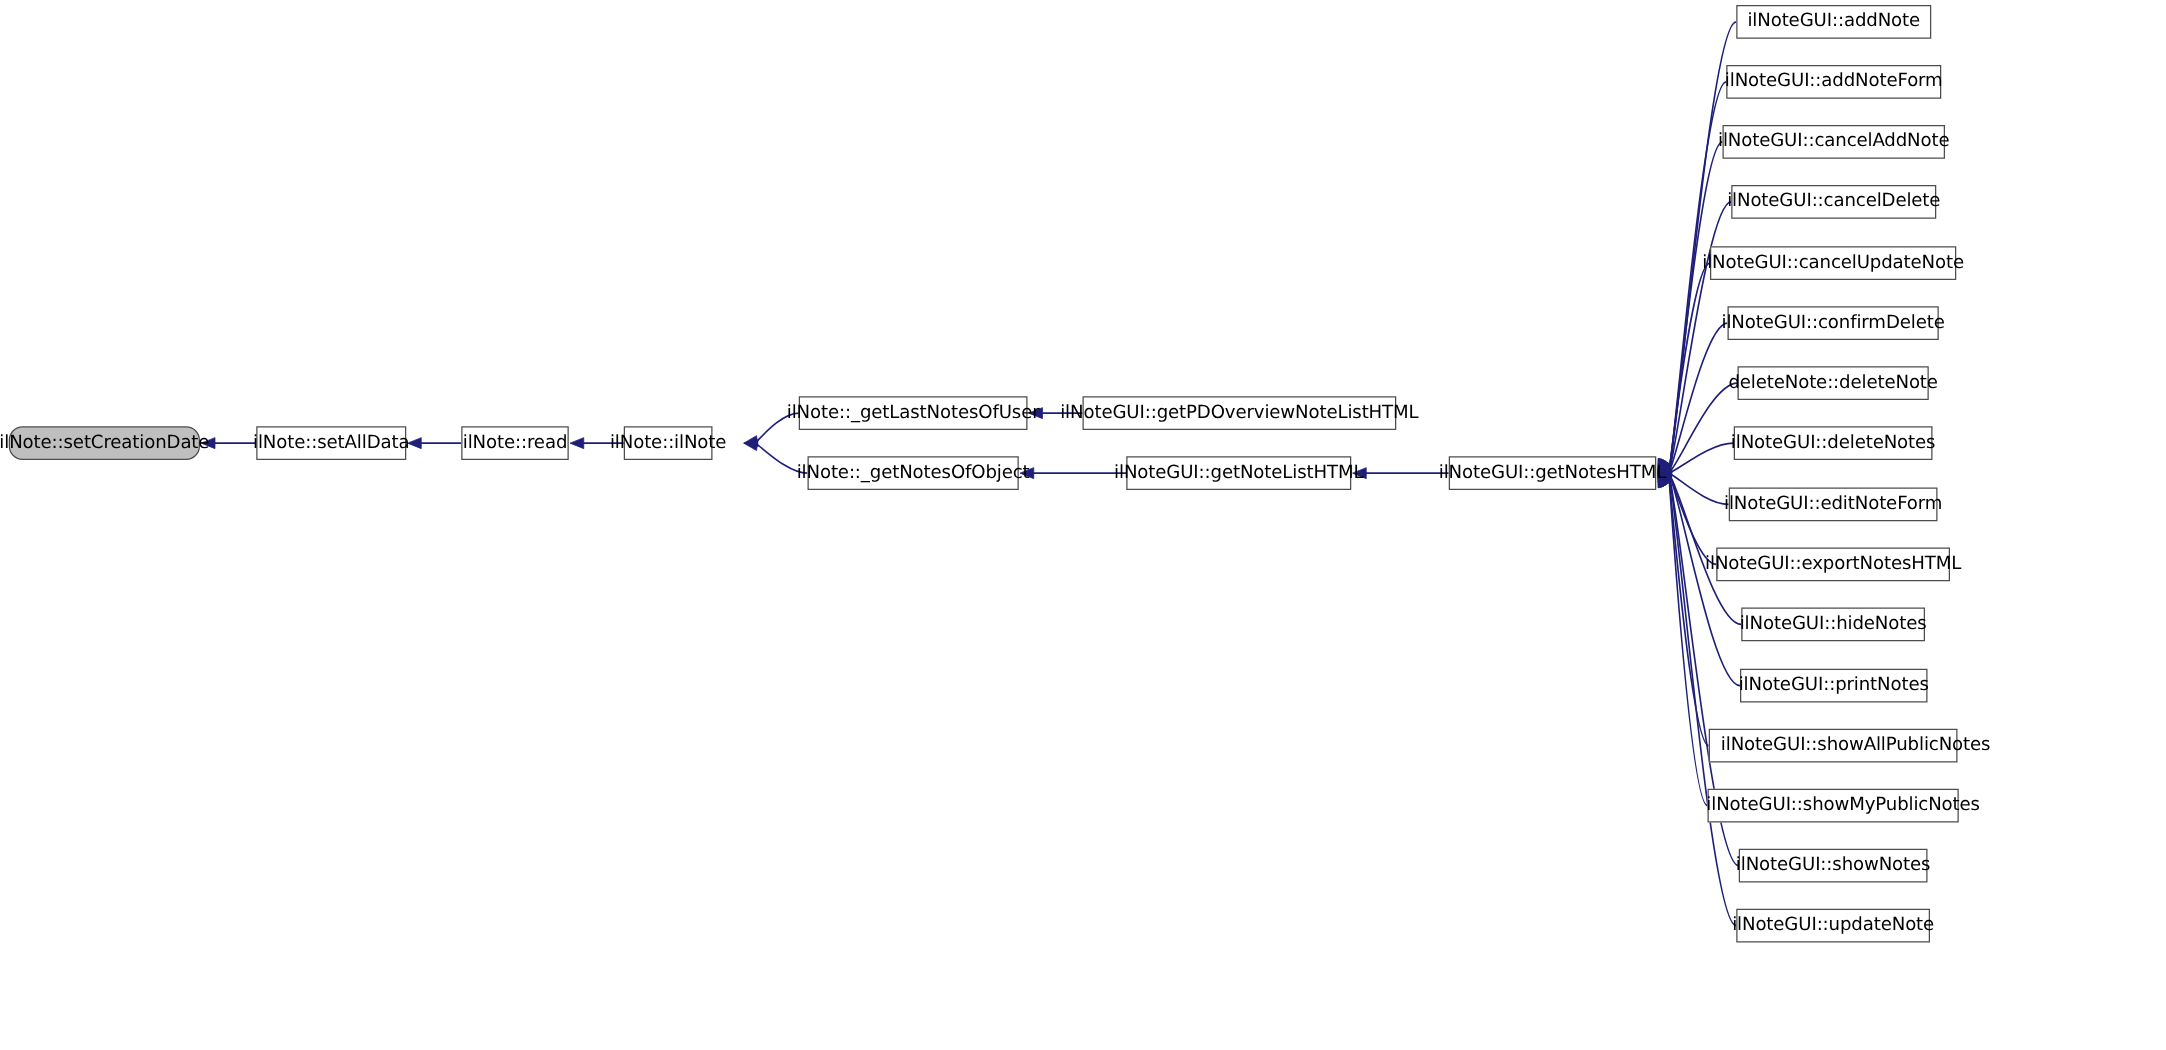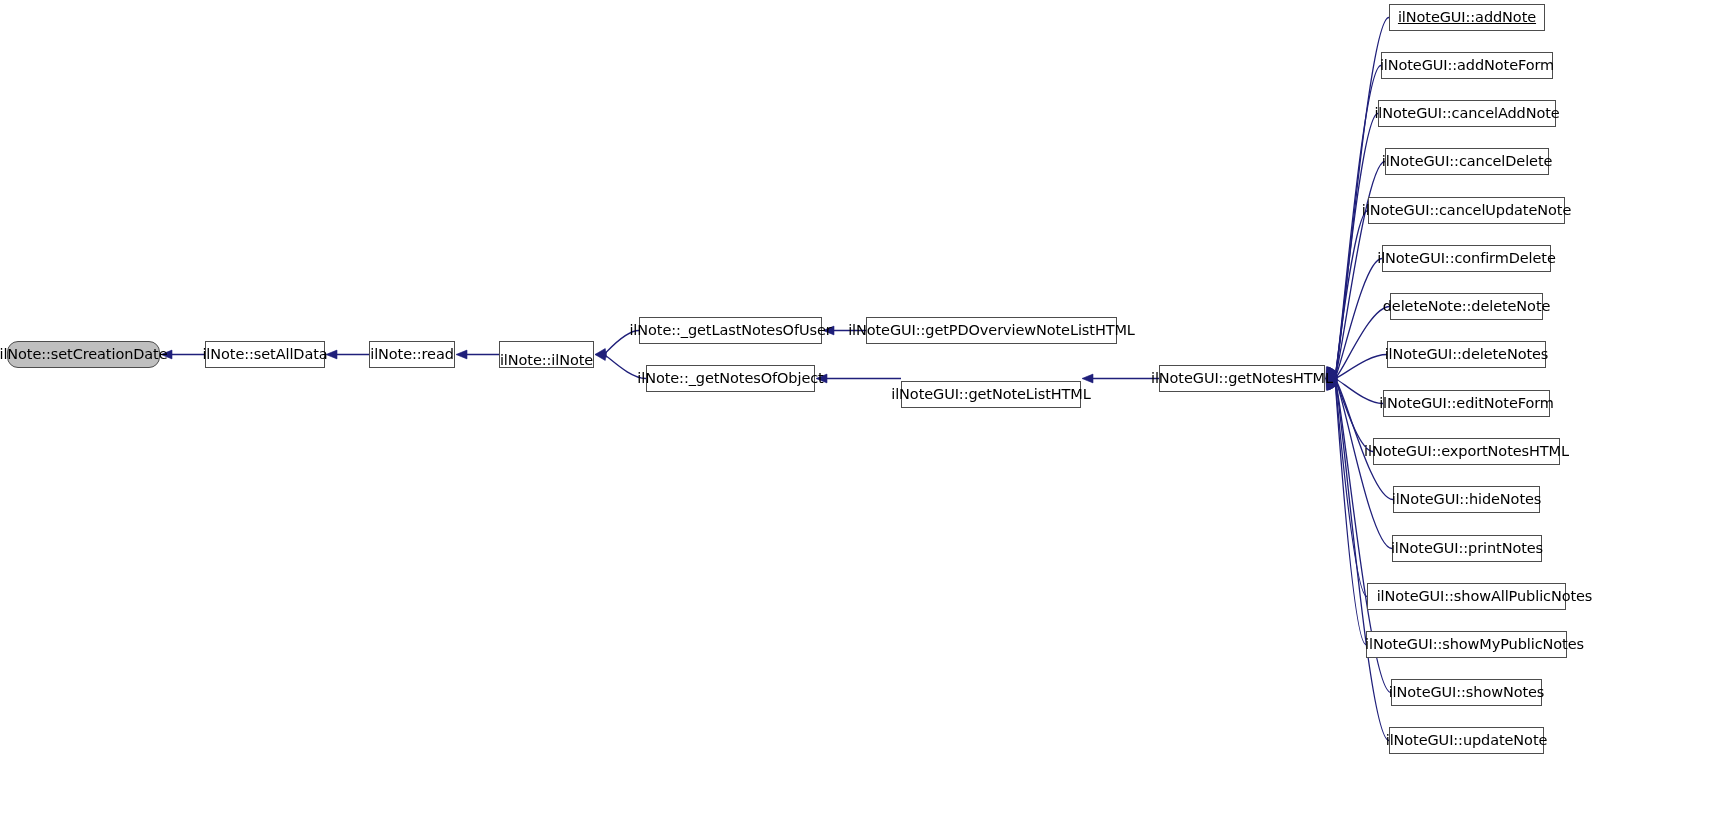--- a/index.html
+++ b/index.html
@@ -152,39 +152,39 @@
   <div id="node-layer">
       <div class="node highlight" style="left: 7px; top: 341px; width: 153px; height: 27px;">
         <span class="node-label">ilNote::setCreationDate</span>
       </div>
       <div class="node" style="left: 205px; top: 341px; width: 120px; height: 27px;">
         <span class="node-label">ilNote::setAllData</span>
       </div>
       <div class="node" style="left: 369px; top: 341px; width: 86px; height: 27px;">
         <span class="node-label">ilNote::read</span>
       </div>
-      <div class="node" style="left: 499px; top: 341px; width: 95px; height: 27px; align-items: flex-end;">
+      <div class="node" style="left: 499px; top: 341px; width: 71px; height: 27px;">
         <span class="node-label">ilNote::ilNote</span>
       </div>
       <div class="node" style="left: 639px; top: 317px; width: 183px; height: 27px;">
         <span class="node-label">ilNote::_getLastNotesOfUser</span>
       </div>
       <div class="node" style="left: 646px; top: 365px; width: 169px; height: 27px;">
         <span class="node-label">ilNote::_getNotesOfObject</span>
       </div>
       <div class="node" style="left: 866px; top: 317px; width: 251px; height: 27px;">
         <span class="node-label">ilNoteGUI::getPDOverviewNoteListHTML</span>
       </div>
-      <div class="node" style="left: 901px; top: 365px; width: 180px; height: 27px; margin-top: 16px;">
+      <div class="node" style="left: 901px; top: 365px; width: 180px; height: 27px;">
         <span class="node-label">ilNoteGUI::getNoteListHTML</span>
       </div>
       <div class="node" style="left: 1159px; top: 365px; width: 166px; height: 27px;">
         <span class="node-label">ilNoteGUI::getNotesHTML</span>
       </div>
-      <div class="node" style="left: 1389px; top: 4px; width: 156px; height: 27px; text-decoration: underline;">
+      <div class="node" style="left: 1389px; top: 4px; width: 156px; height: 27px;">
         <span class="node-label">ilNoteGUI::addNote</span>
       </div>
       <div class="node" style="left: 1381px; top: 52px; width: 172px; height: 27px;">
         <span class="node-label">ilNoteGUI::addNoteForm</span>
       </div>
       <div class="node" style="left: 1378px; top: 100px; width: 178px; height: 27px;">
         <span class="node-label">ilNoteGUI::cancelAddNote</span>
       </div>
       <div class="node" style="left: 1385px; top: 148px; width: 164px; height: 27px;">
         <span class="node-label">ilNoteGUI::cancelDelete</span>

